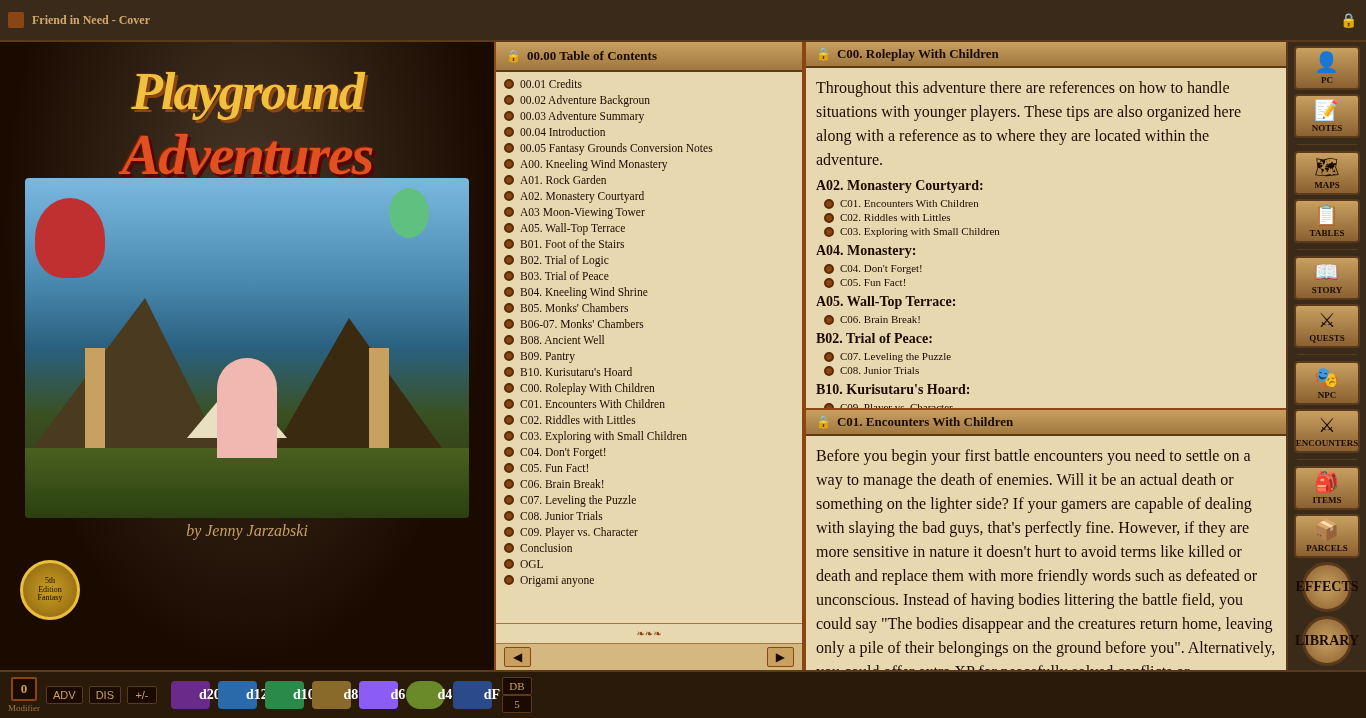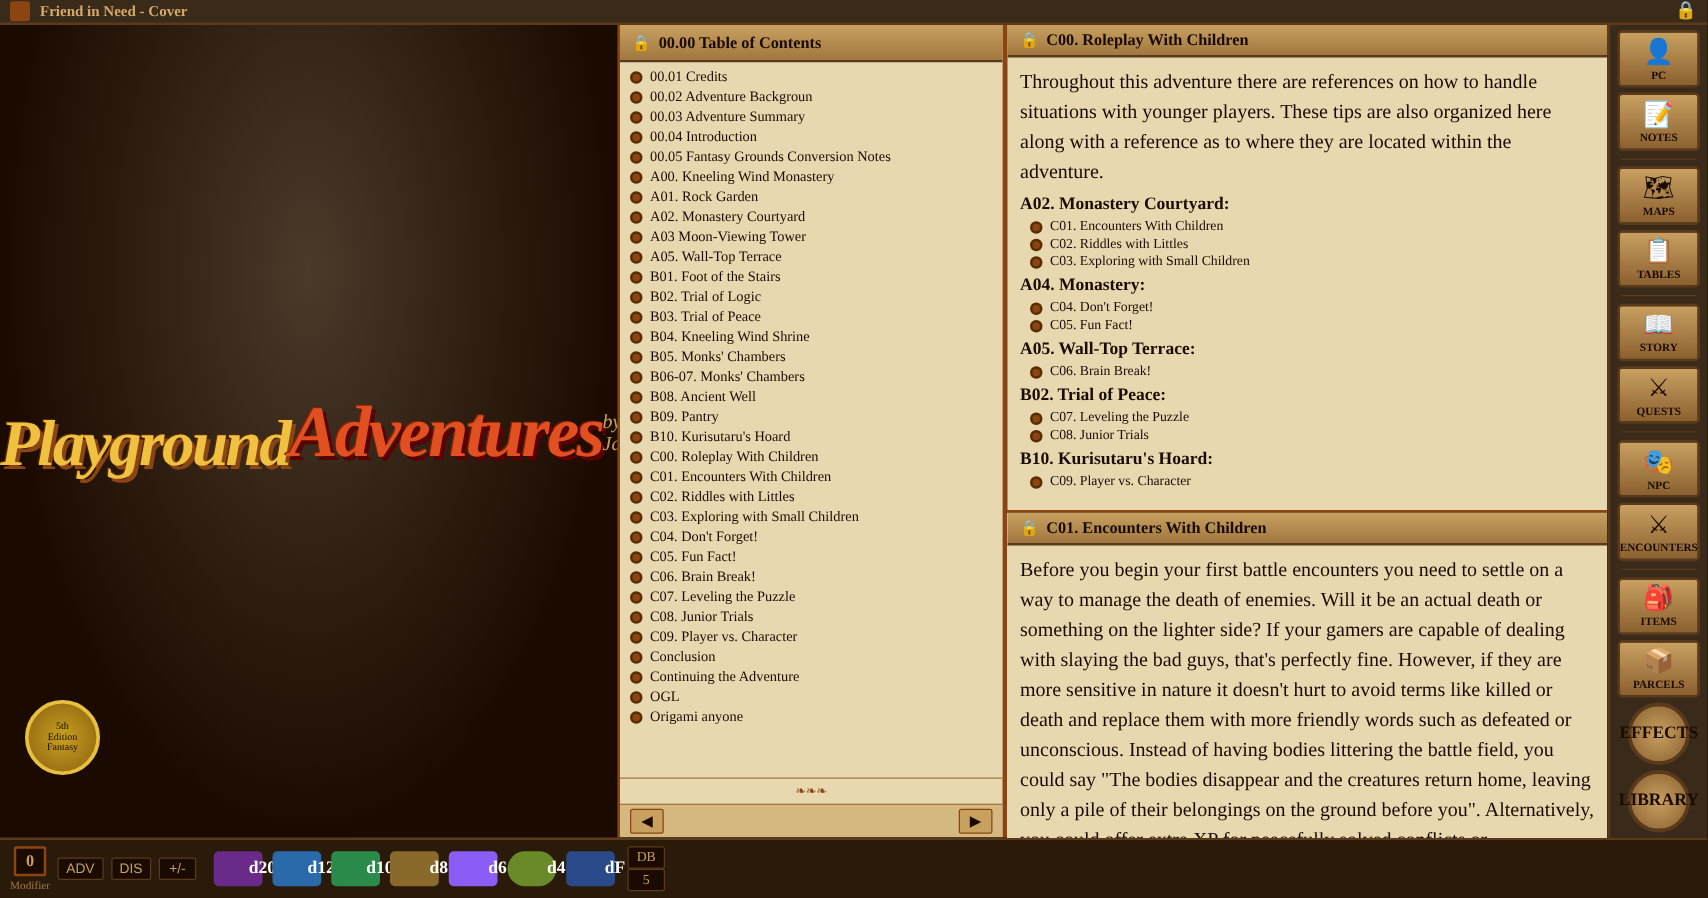--- a/index.html
+++ b/index.html
@@ -12,21 +12,21 @@
       display: flex;
       flex-direction: column;
     }
 
     
     .top-bar {
       display: flex;
       align-items: center;
       background: #3a2a1a;
       border-bottom: 2px solid #5a3a1a;
-      height: 20px;
+      height: 42px;
       padding: 0 8px;
       gap: 8px;
       flex-shrink: 0;
     }
     .top-bar-icon {
       width: 16px; height: 16px;
       background: #8B4513;
       border-radius: 2px;
       flex-shrink: 0;
     }
@@ -67,21 +67,21 @@
         radial-gradient(ellipse at 50% 30%, #4a3a2a 0%, #1a0a00 70%);
       position: absolute;
       top: 0; left: 0;
     }
     .book-cover-content {
       position: relative;
       z-index: 1;
       width: 100%;
       height: 100%;
       display: flex;
-      flex-direction: row;
+      flex-direction: column;
       align-items: center;
     }
     .book-title-playground {
       font-size: 52px;
       font-weight: 900;
       color: #f0c040;
       text-shadow: 3px 3px 0 #8B4513, -1px -1px 0 #5a2a00;
       letter-spacing: -2px;
       margin-top: 20px;
       font-family: 'Times New Roman', serif;
@@ -635,24 +635,20 @@
           <div class="toc-bullet"></div>
           <span>C08. Junior Trials</span>
         </div>
         <div class="toc-item">
           <div class="toc-bullet"></div>
           <span>C09. Player vs. Character</span>
         </div>
         <div class="toc-item">
           <div class="toc-bullet"></div>
           <span>Conclusion</span>
-        </div>
-        <div class="toc-item">
-          <div class="toc-bullet"></div>
-          <span>Continuing the Adventure</span>
         </div>
         <div class="toc-item">
           <div class="toc-bullet"></div>
           <span>OGL</span>
         </div>
         <div class="toc-item">
           <div class="toc-bullet"></div>
           <span>Origami anyone</span>
         </div>
       </div>

